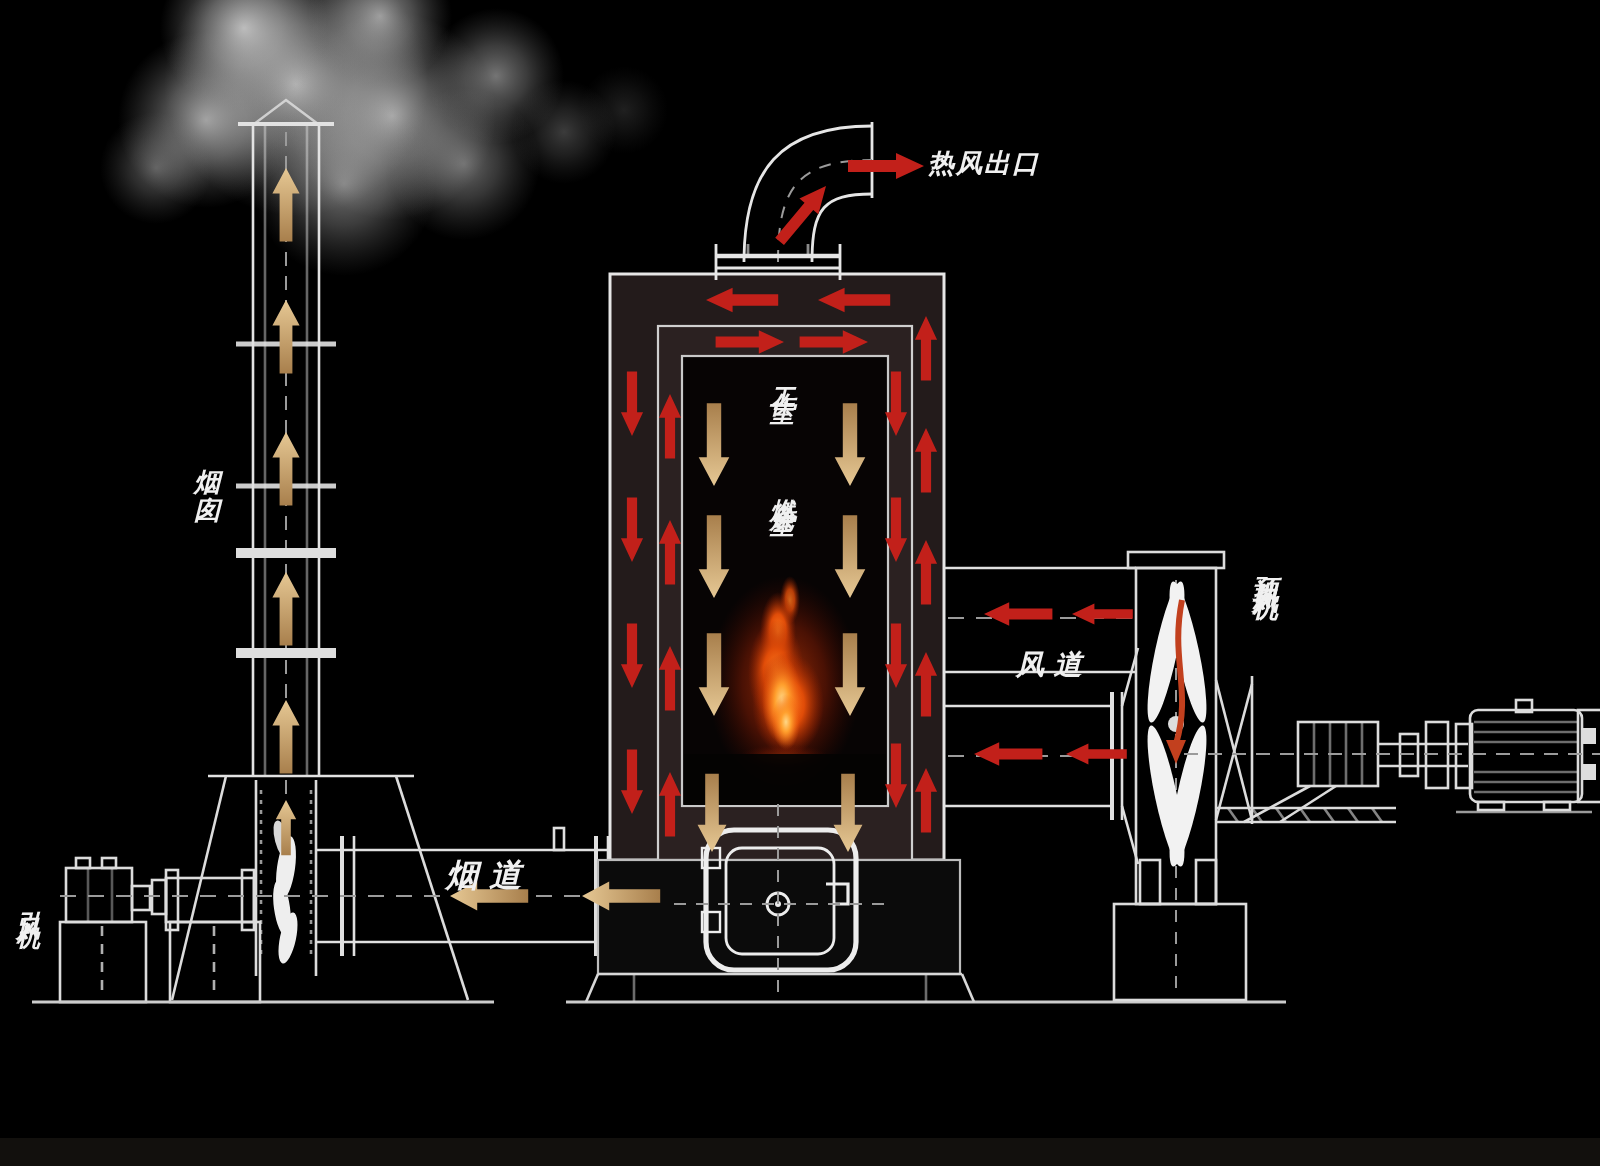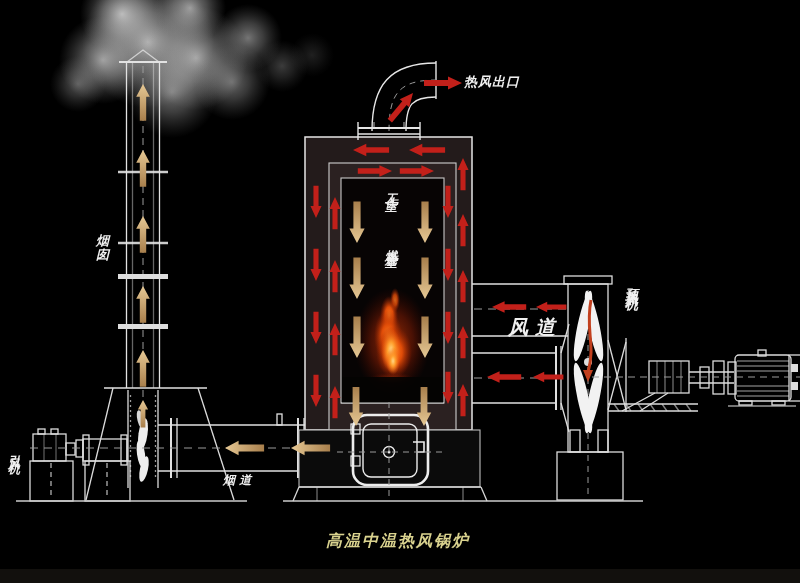--- a/index.html
+++ b/index.html
@@ -318,18 +318,17 @@
     <use href="#arrT" transform="translate(424,426) rotate(180) scale(0.85)"></use>
     <use href="#arrT" transform="translate(225,448) rotate(-90) scale(0.85)"></use>
     <use href="#arrT" transform="translate(291,448) rotate(-90) scale(0.85)"></use>
   </g>
 </svg>
 
   <div class="lbl" style="left:464px;top:73px;letter-spacing:1px;">热风出口</div>
   <div class="vlbl" style="left:93px;top:224px;letter-spacing:14px;">烟囱</div>
   <div class="vlbl" style="left:382px;top:184px;font-size:12px;letter-spacing:3px;">工作室</div>
   <div class="vlbl" style="left:382px;top:240px;font-size:12px;letter-spacing:3px;">燃烧室</div>
-  <div class="lbl" style="left:508px;top:314px;font-size:20px;">风 道</div>
+  <div class="lbl" style="left:508px;top:324px;font-size:14px;">风 道</div>
   <div class="vlbl" style="left:622px;top:278px;letter-spacing:3px;">预热风机</div>
-  <div class="lbl" style="left:223px;top:428px;font-size:12px;margin-top:44px;">烟 道</div>
+  <div class="lbl" style="left:223px;top:428px;font-size:16px;">烟 道</div>
   <div class="vlbl" style="left:5px;top:446px;font-size:12px;letter-spacing:3px;">引风机</div>
-  <div class="title" style="left:326px;top:531px;">高温中温热风锅炉</div>
 </div>
 
 </body></html>

